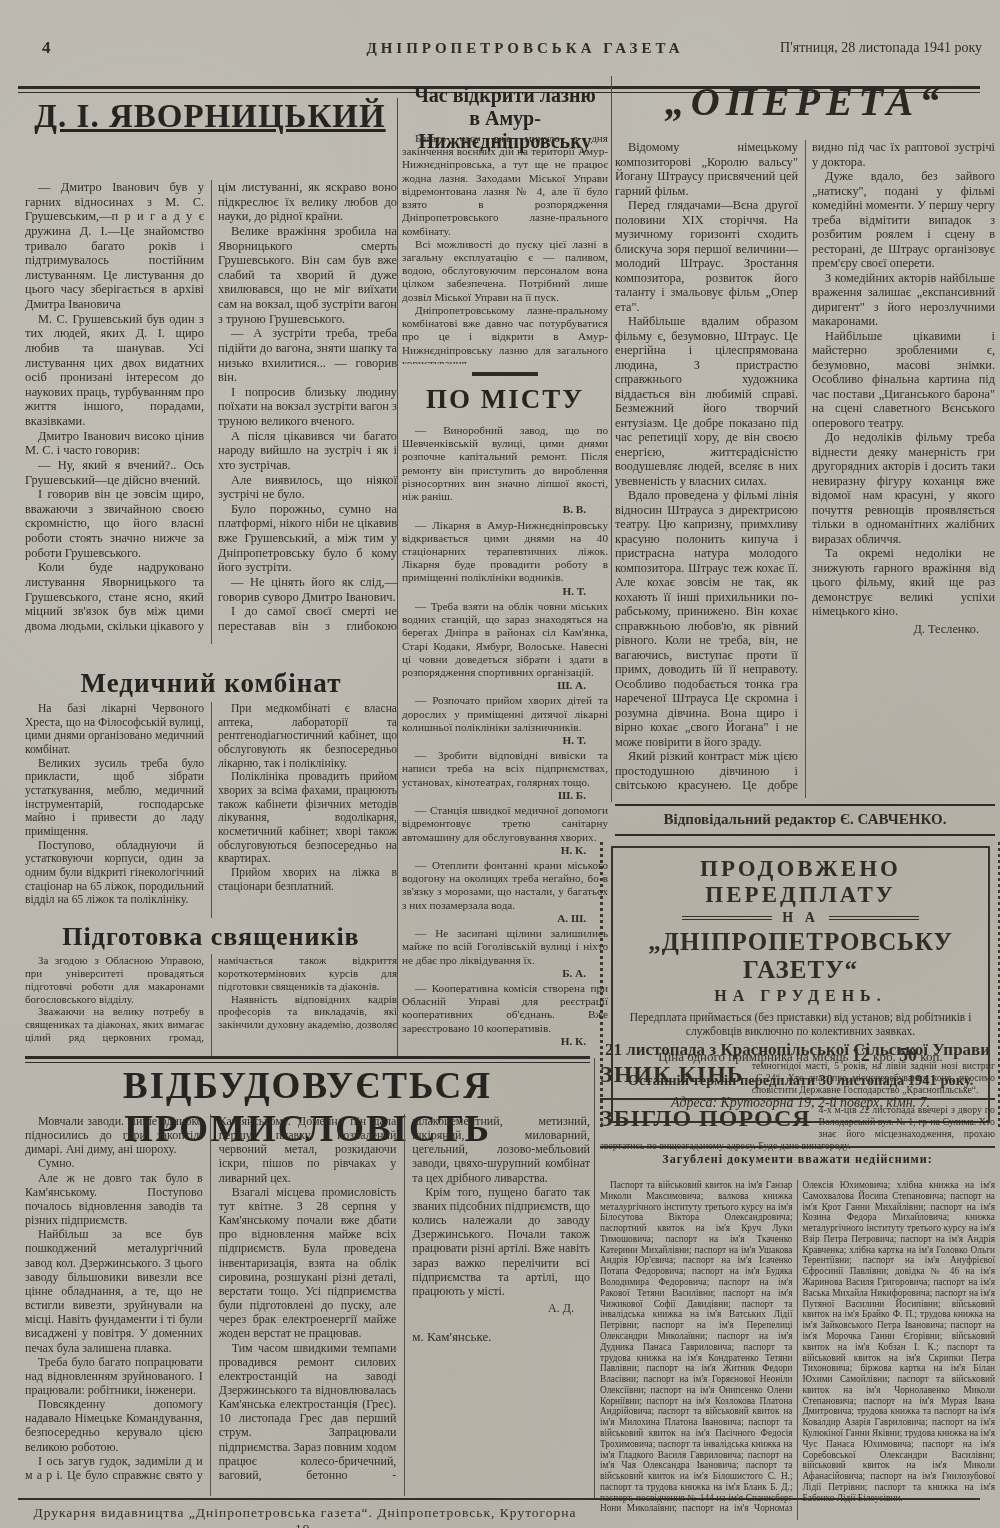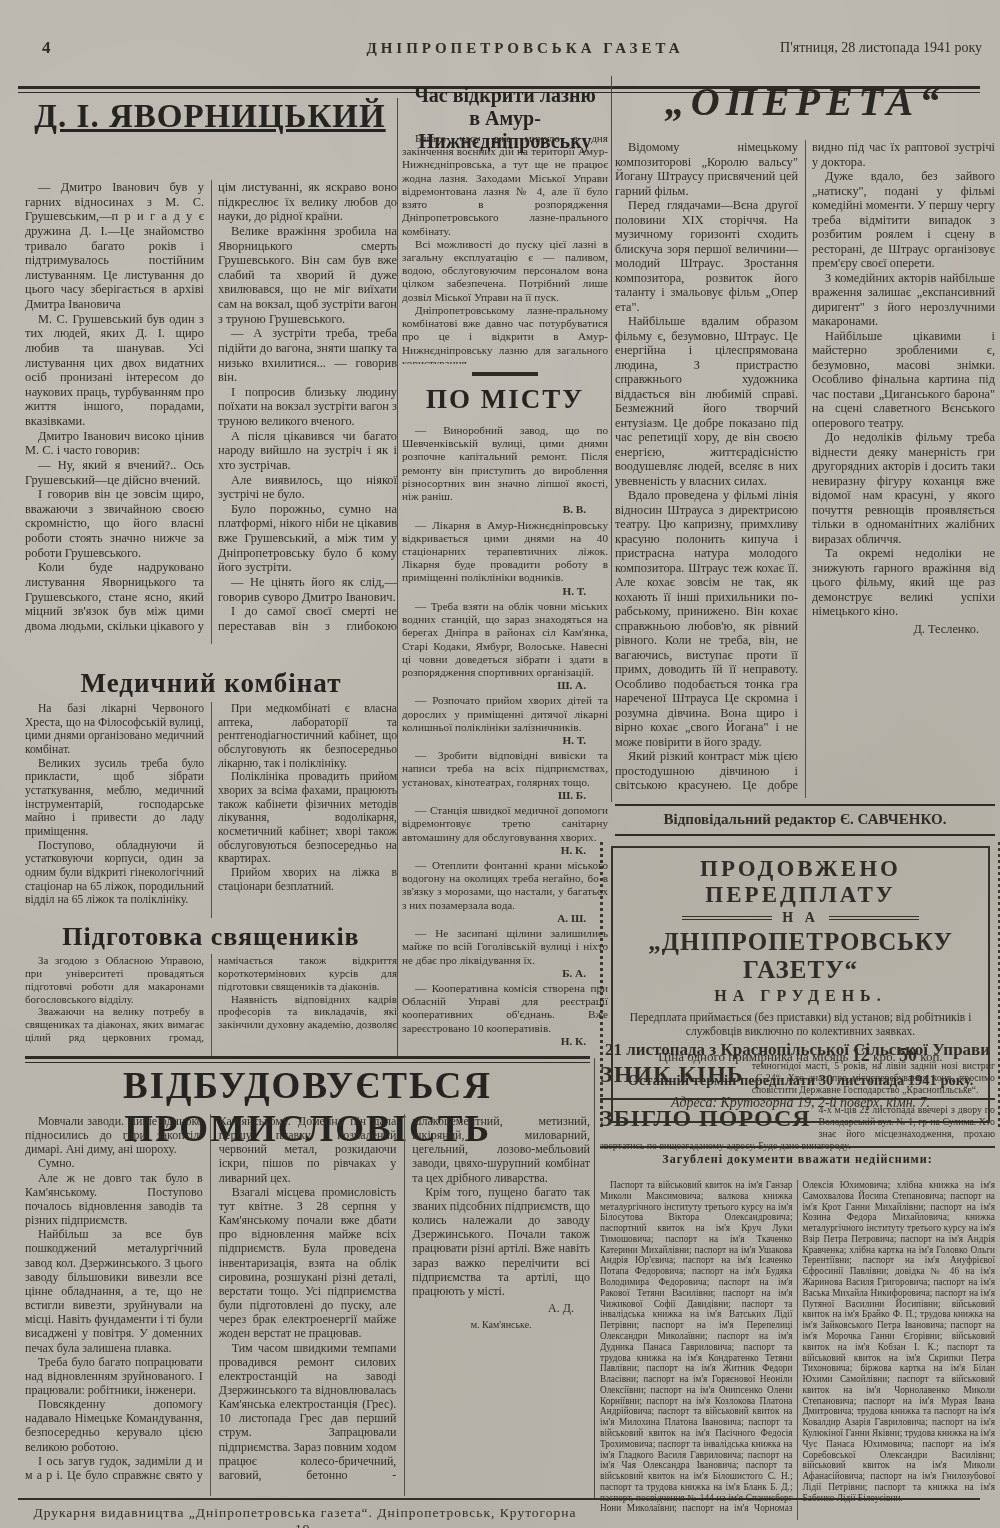--- a/index.html
+++ b/index.html
@@ -13,21 +13,21 @@
       radial-gradient(ellipse at 70% 10%, rgba(255,255,255,.06), transparent 40%);
     color:#2f2d28;
     font-family:"Liberation Serif","DejaVu Serif",serif;
   }
   .abs{position:absolute;}
   p{margin:0;text-indent:13px;text-align:justify;}
   .body-text{line-height:1.18;overflow:hidden;}
   .cols2{column-count:2;column-gap:14px;column-rule:1px solid #55524b;column-fill:auto;height:100%;}
   .cols3{column-count:3;column-gap:16px;column-rule:1px solid #55524b;column-fill:auto;height:100%;}
   .sig{text-align:right;font-weight:normal;text-indent:0;padding-right:16px;margin-top:3px;}
-  .place{font-size:10px;text-indent:0;margin-top:4px;text-align:center;}
+  .place{font-size:13px;text-indent:0;margin-top:14px;}
   .headline{font-weight:bold;text-align:center;color:#262420;}
   .vline{position:absolute;width:1px;background:#4c4943;}
   .hrule{position:absolute;background:#33302a;}
   .hrule-double{position:absolute;border-top:3px solid #2e2b26;border-bottom:1px solid #2e2b26;height:3px;background:transparent;}
   .short-bar{position:absolute;height:4px;background:#2e2b26;}
 
   .masthead-num{font-size:17px;font-weight:bold;}
   .masthead-title{font-size:15px;font-weight:bold;letter-spacing:4px;text-align:center;}
   .masthead-date{font-size:14px;text-align:right;}
 

